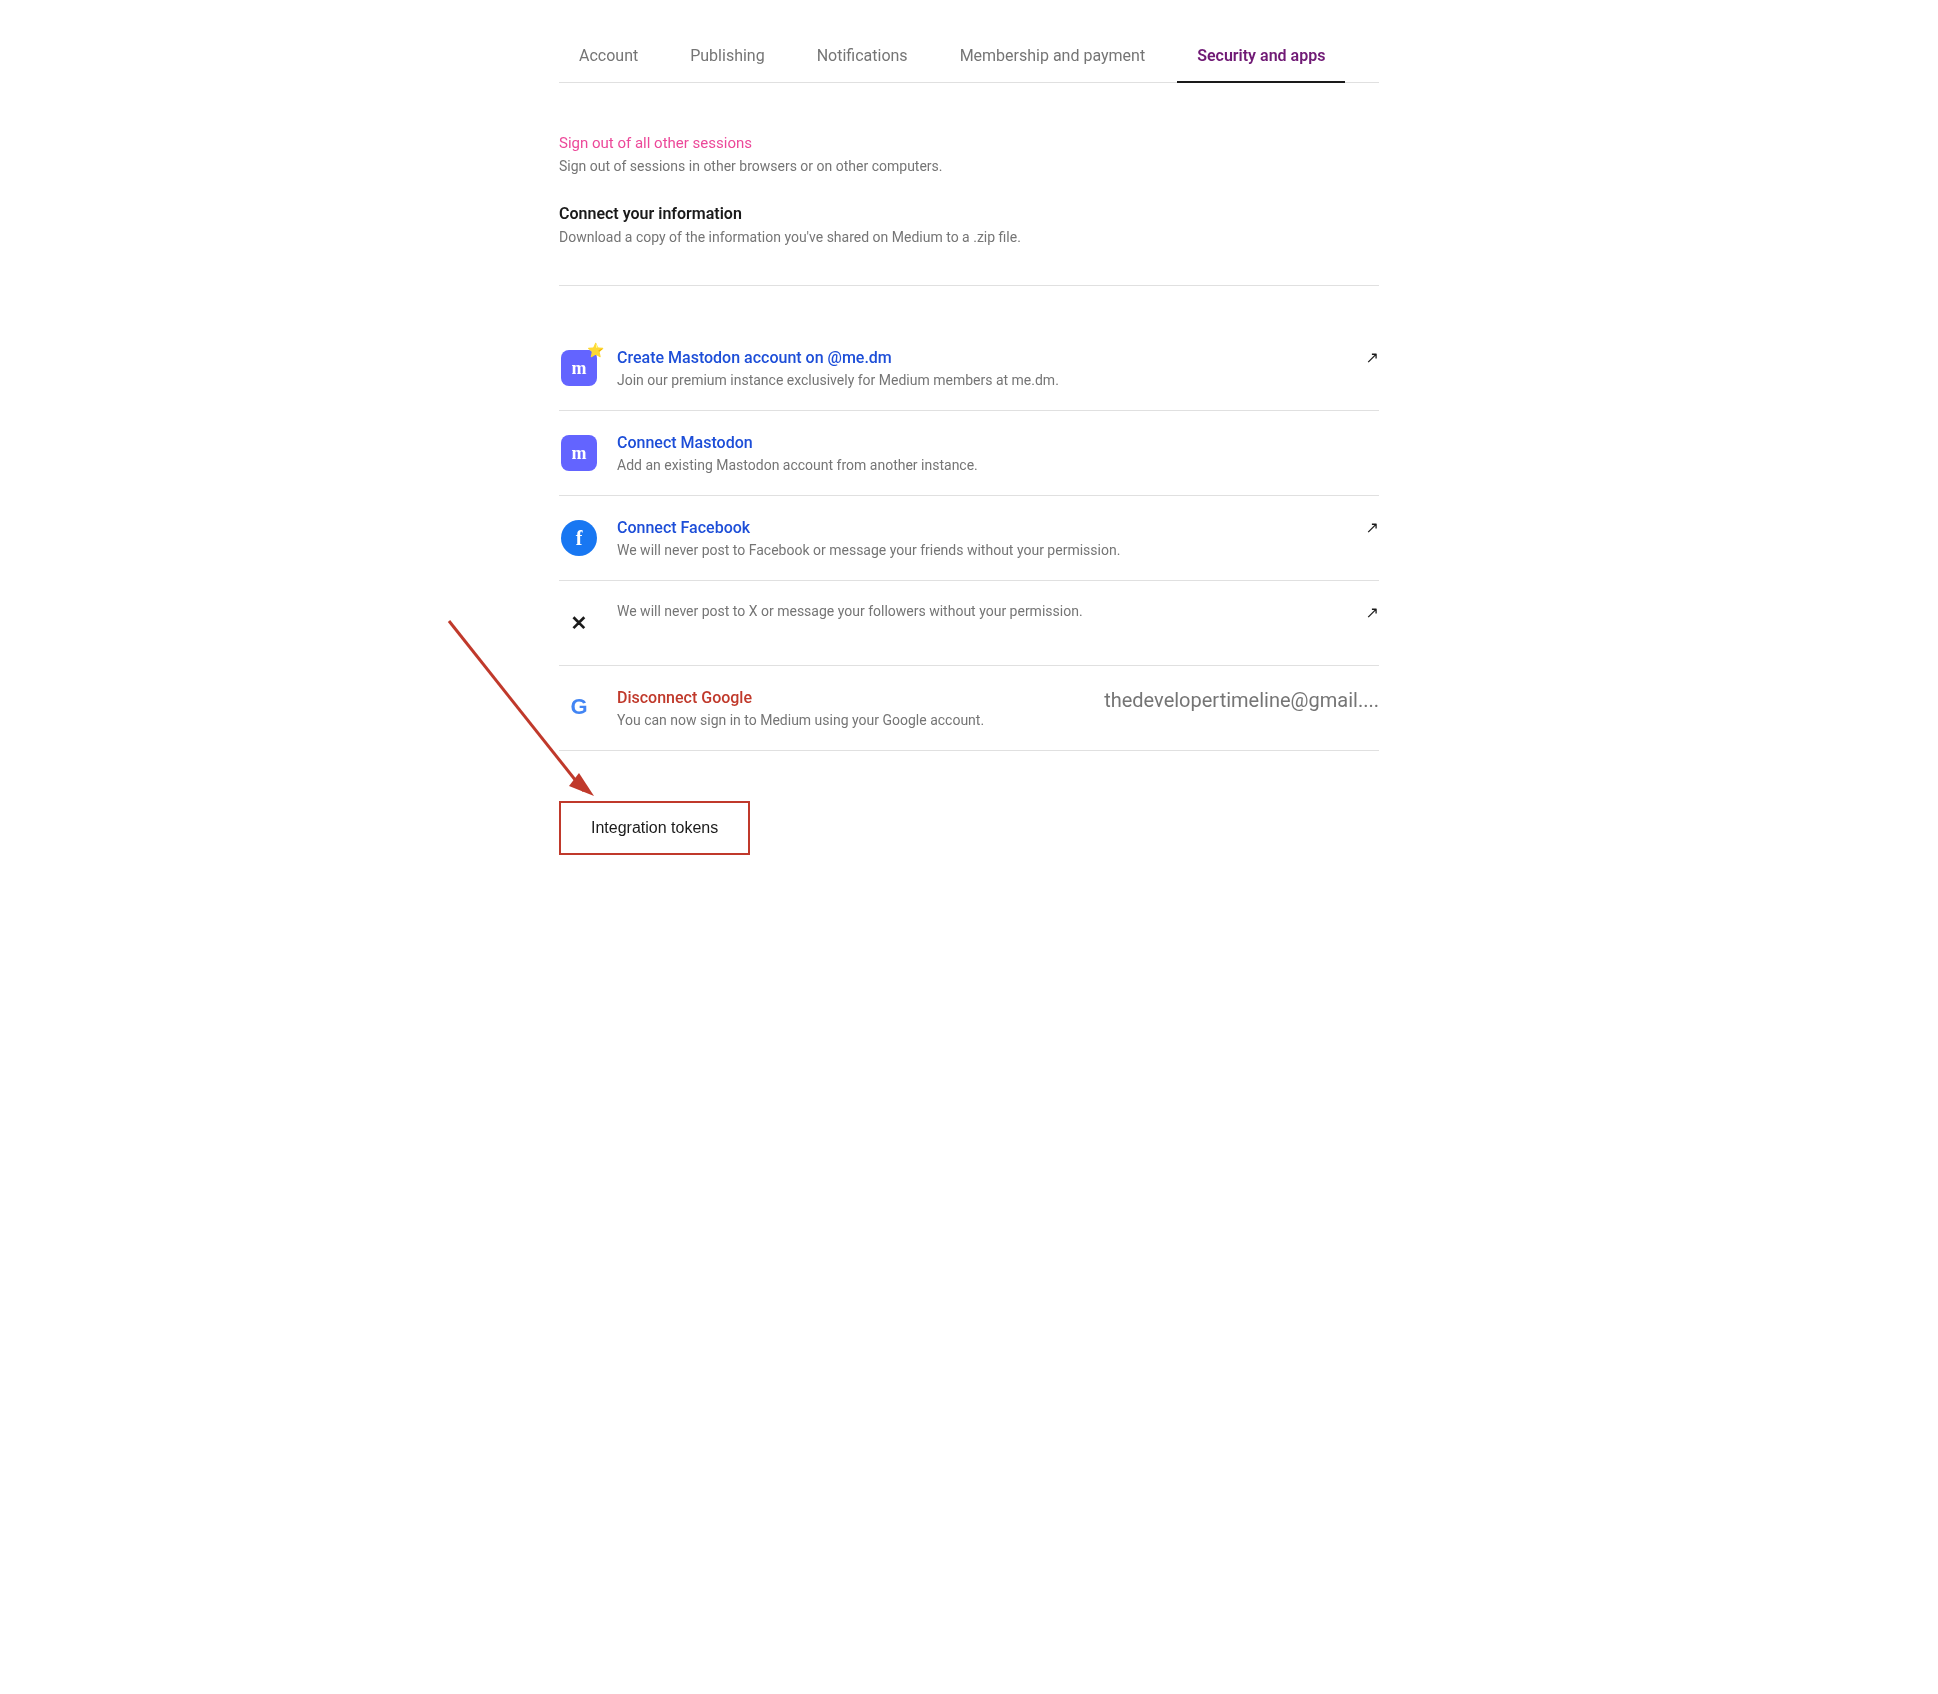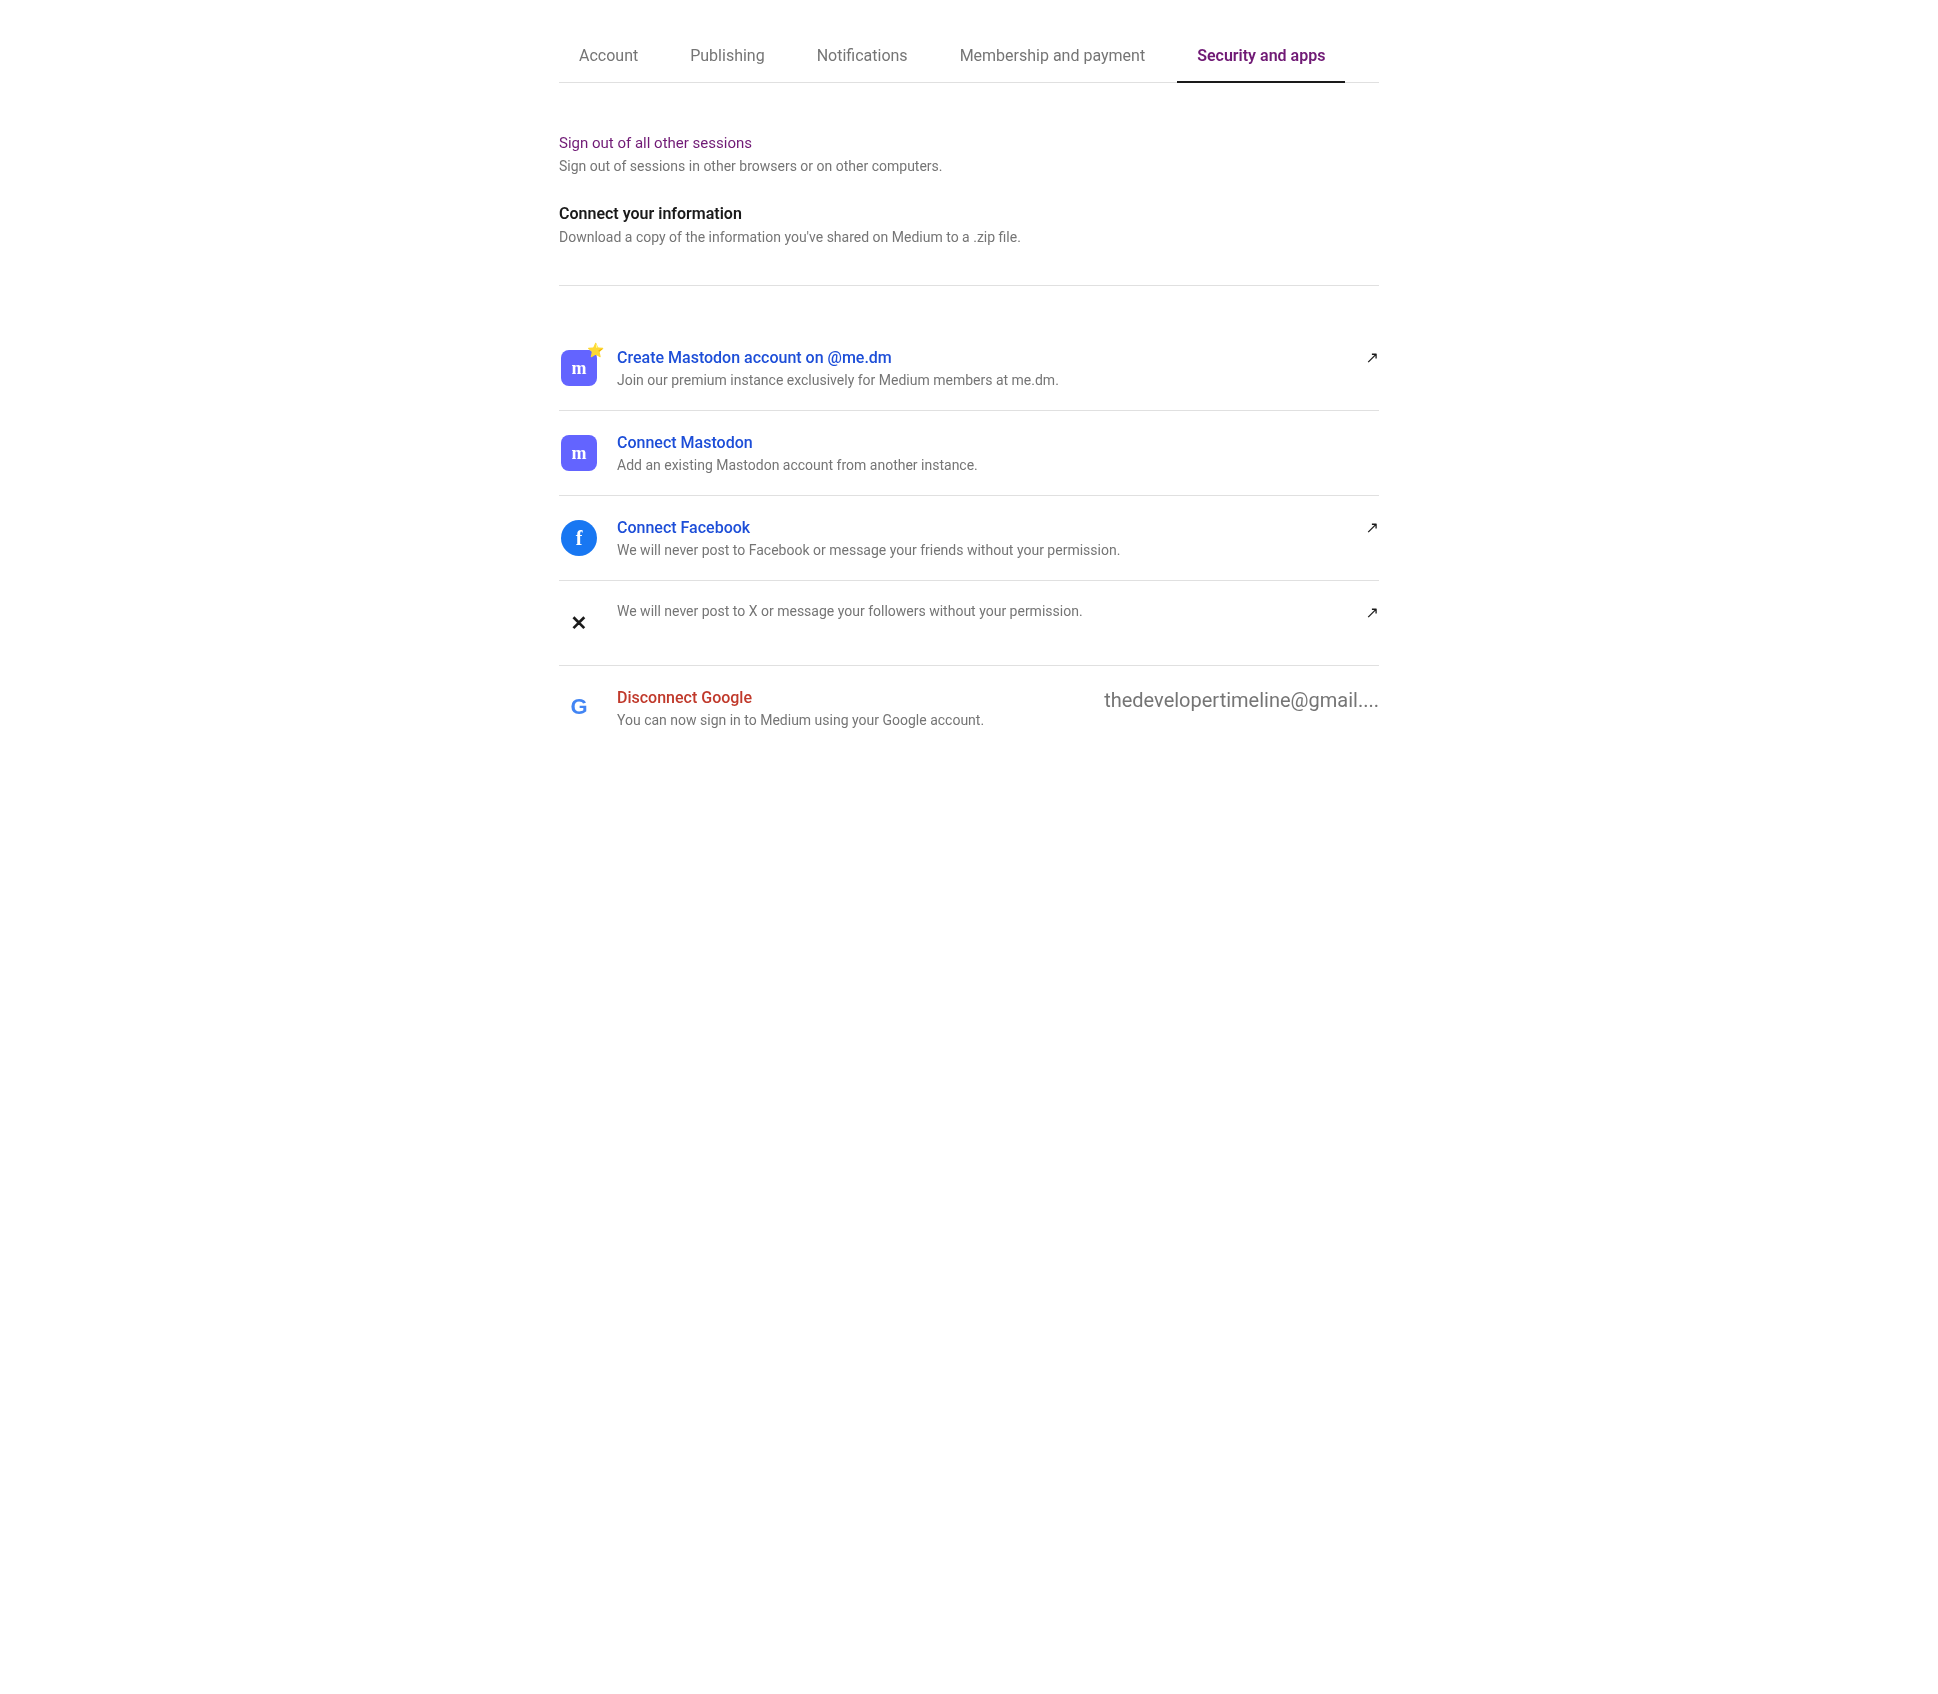--- a/index.html
+++ b/index.html
@@ -46,21 +46,21 @@
     .content {
       padding: 50px 0;
     }
 
     
     .sign-out-section {
       margin-bottom: 30px;
     }
 
     .sign-out-link {
-      color: #701a75;
+      color: #ec4899;
       font-size: 15px;
       cursor: pointer;
       display: inline-block;
       margin-bottom: 6px;
     }
 
     .section-desc {
       font-size: 14px;
       color: #757575;
     }
@@ -308,15 +308,25 @@
       </div>
       <div class="integration-info">
         <div class="integration-title red">Disconnect Google</div>
         <div class="integration-subdesc">You can now sign in to Medium using your Google account.</div>
       </div>
       <div class="integration-right">
         <span class="email-text">thedevelopertimeline@gmail....</span>
       </div>
     </div>
 
+    <div class="arrow-container">
+      
+      <svg class="red-arrow" width="160" height="200" viewBox="0 0 160 200">
+        <line x1="10" y1="10" x2="145" y2="180" stroke="#c0392b" stroke-width="3"></line>
+
+        <polygon points="130,175 155,185 140,162" fill="#c0392b"></polygon>
+      </svg>
+
+      <button class="integration-tokens-btn">Integration tokens</button>
+    </div>
 
   </div>
 </div>
 
 </body></html>

